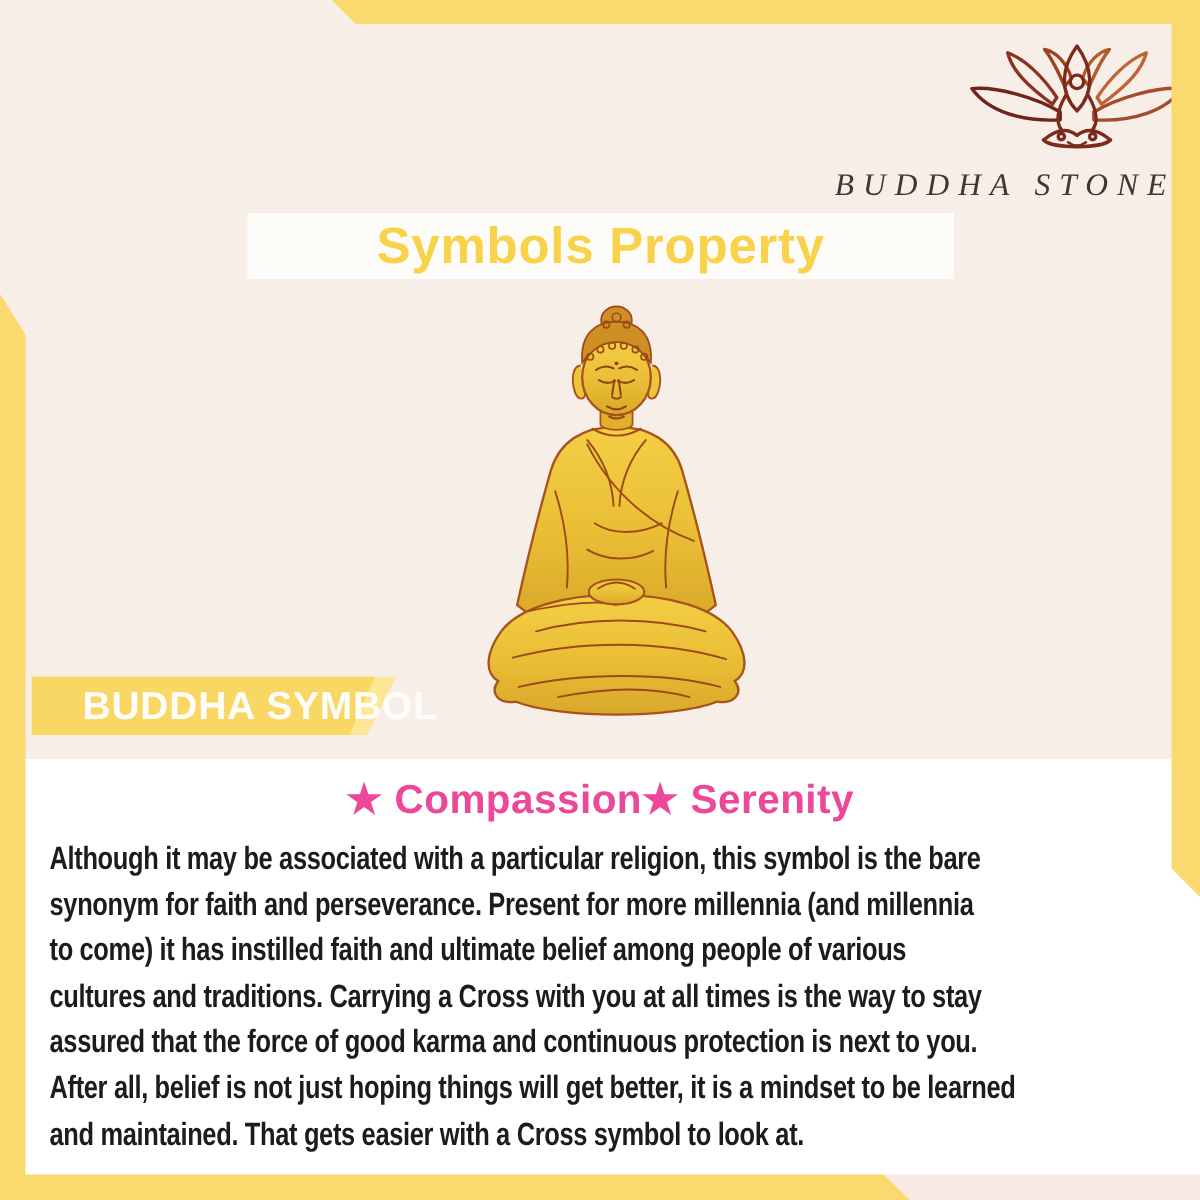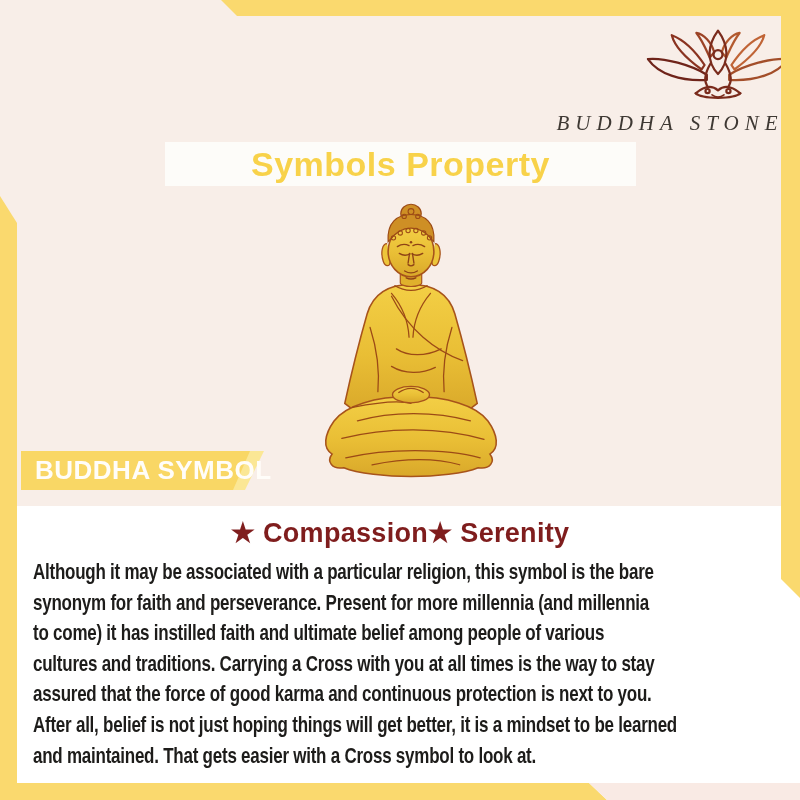--- a/index.html
+++ b/index.html
@@ -41,28 +41,28 @@
   
   .buddha-wrap{
     position:absolute;left:299px;top:202px;width:224px;height:284px;z-index:5;
   }
   
   .ribbon{
     position:absolute;left:21px;top:451px;width:260px;height:39px;z-index:20;
   }
   .ribbon svg{position:absolute;left:0;top:0;}
   .ribbon-label{
-    position:absolute;left:14px;top:0;height:39px;line-height:39px;
+    position:absolute;left:34px;top:0;height:39px;line-height:39px;
     font-size:26px;font-weight:600;color:#fffdf9;letter-spacing:0.5px;
     white-space:nowrap;
   }
   
   .properties-heading{
     position:absolute;left:0;top:517px;width:800px;text-align:center;
-    font-size:27px;font-weight:700;color:#7f1d1d;letter-spacing:0.3px;z-index:10;
+    font-size:27px;font-weight:700;color:#ec4899;letter-spacing:0.3px;z-index:10;
   }
   .body-text{
     position:absolute;left:33px;top:557px;z-index:10;
     transform:scaleX(0.79);transform-origin:0 0;
     color:#1d1c1a;font-size:21.5px;font-weight:700;letter-spacing:-0.3px;
   }
   .body-line{white-space:nowrap;height:30.6px;line-height:30.6px;}
 </style>
 </head>
 <body>

